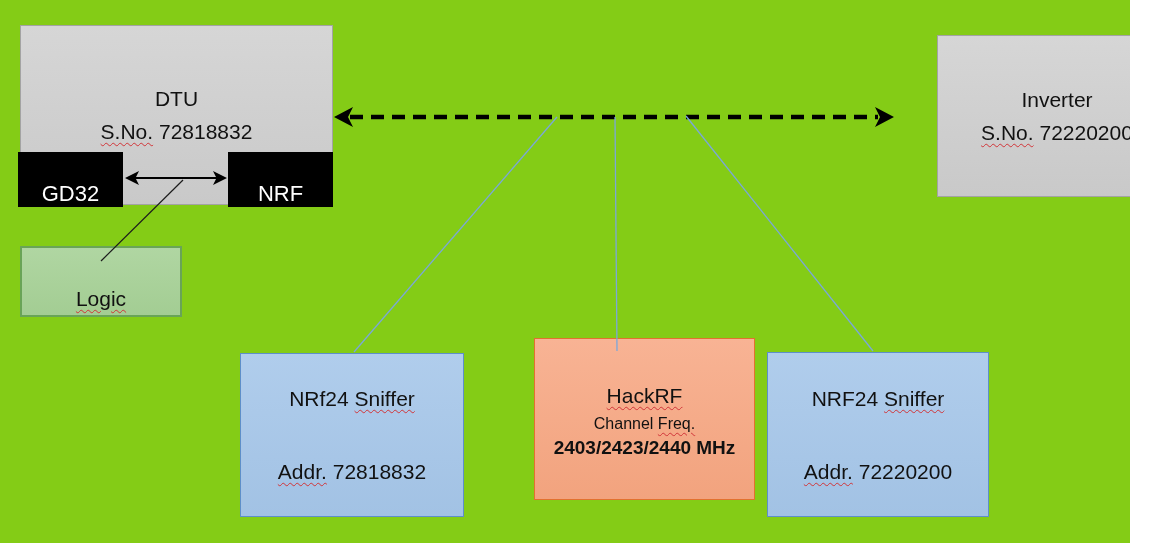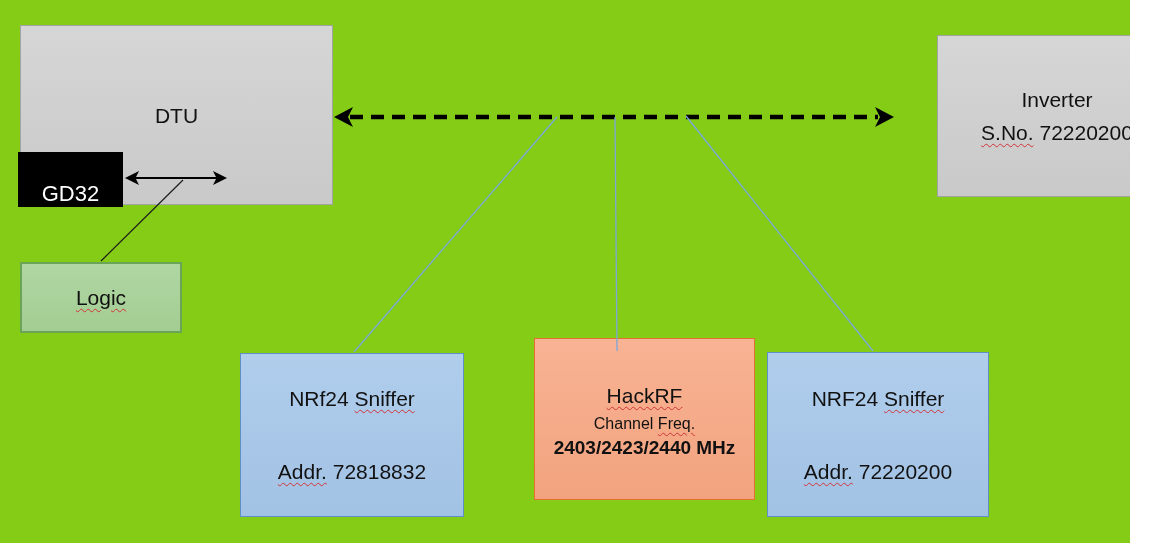--- a/index.html
+++ b/index.html
@@ -53,45 +53,49 @@
     text-decoration-line: underline;
     text-decoration-style: wavy;
     text-decoration-color: #d13438;
     text-decoration-thickness: 1px;
     text-underline-offset: 3px;
   }
   
   .dtu      { left: 20px;  top: 25px;  width: 313px; height: 180px; }
   .gd32     { left: 18px;  top: 152px; width: 105px; height: 55px; }
   .nrfchip  { left: 228px; top: 152px; width: 105px; height: 55px; }
-  .logic    { left: 20px;  top: 262px; width: 162px; height: 71px; }
+  .logic    { left: 20px;  top: 246px; width: 162px; height: 71px; justify-content: flex-end; }
   .inverter { left: 937px; top: 35px;  width: 240px; height: 162px; }
   .snifferL { left: 240px; top: 353px; width: 224px; height: 164px; }
   .hackrf   { left: 506px; top: 338px; width: 221px; height: 162px; margin-left: 28px; }
   .snifferR { left: 767px; top: 352px; width: 222px; height: 165px; }
   .connector-layer {
     position: absolute;
     left: 0; top: 0;
     width: 1157px; height: 543px;
     pointer-events: none;
   }
 </style>
 </head>
 <body>
 
 <div class="canvas">
 
   <div class="box gray dtu t21">
     <div>DTU</div>
+    <div><span class="sq">S.No.</span> <span>72818832</span></div>
   </div>
 
   <div class="box blackbox gd32">
     <span>GD32</span>
   </div>
 
+  <div class="box blackbox nrfchip">
+    <span>NRF</span>
+  </div>
 
   <div class="box green logic t21">
     <span class="sq">Logic</span>
   </div>
 
   <div class="box gray inverter t21">
     <div>Inverter</div>
     <div><span class="sq">S.No.</span> <span>72220200</span></div>
   </div>
 

